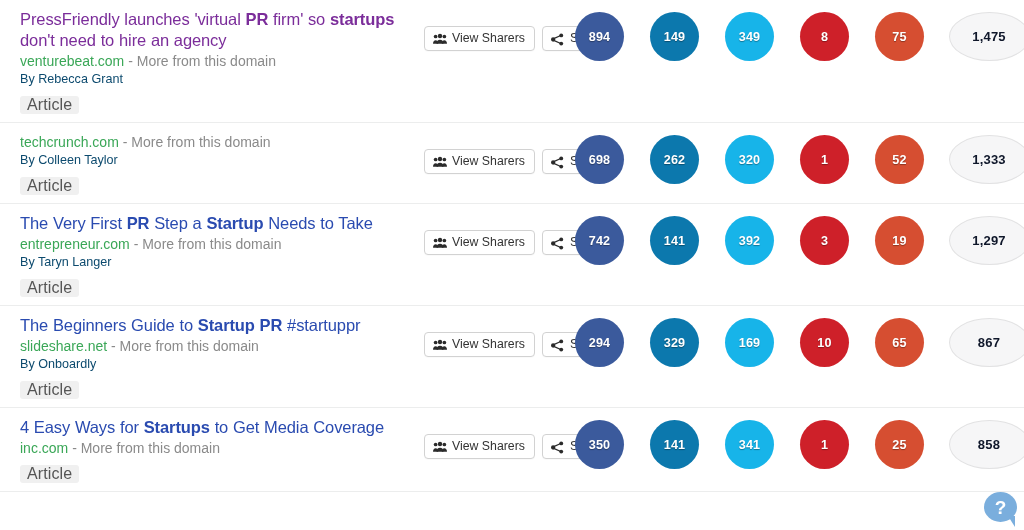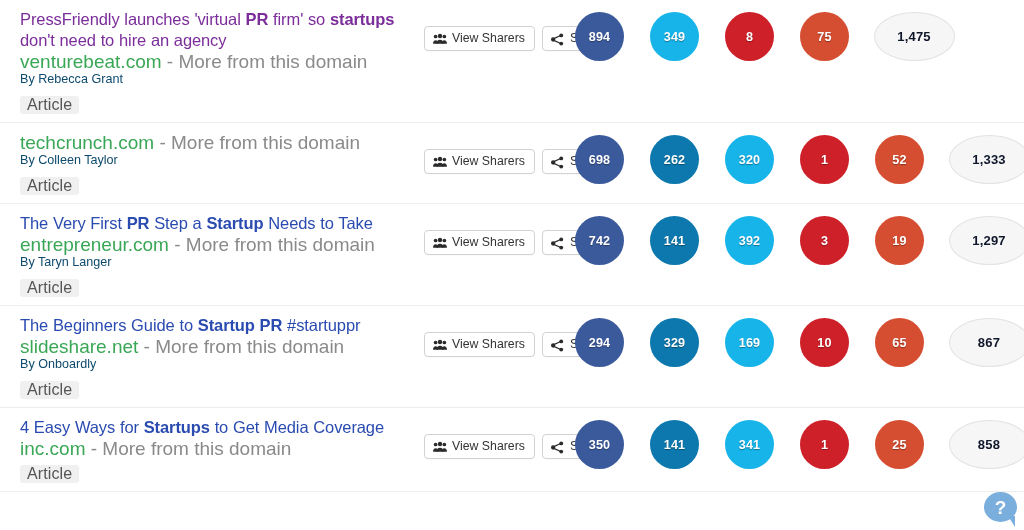--- a/index.html
+++ b/index.html
@@ -48,21 +48,21 @@
     text-decoration: none;
     display: block;
     margin: 0 0 1px 0;
     cursor: pointer;
     word-spacing: 0.3px;
   }
   .title.visited { color: #7b2d9a; }
   .title b { font-weight: bold; }
 
   .domain-line {
-    font-size: 19px;
+    font-size: 14px;
     line-height: 17px;
     color: #8a8a8a;
     margin-top: 2px;
   }
   .domain-name {
     color: #3aa757;
     text-decoration: none;
     cursor: pointer;
   }
   .domain-more {
@@ -232,20 +232,23 @@
               </svg>
             </span>
             <span>Share</span>
           </button>
         </div>
         <div class="col-metrics">
           <div class="metric-slot">
             <div class="bubble" style="background:#3b5a9c">894</div>
           </div>
           <div class="metric-slot">
+            <div class="bubble" style="background:#0c78ad">149</div>
+          </div>
+          <div class="metric-slot">
             <div class="bubble" style="background:#17b4e9">349</div>
           </div>
           <div class="metric-slot">
             <div class="bubble" style="background:#ce2029">8</div>
           </div>
           <div class="metric-slot">
             <div class="bubble" style="background:#d64e31">75</div>
           </div>
           <div class="metric-slot total-slot">
             <div class="bubble total">1,475</div>

